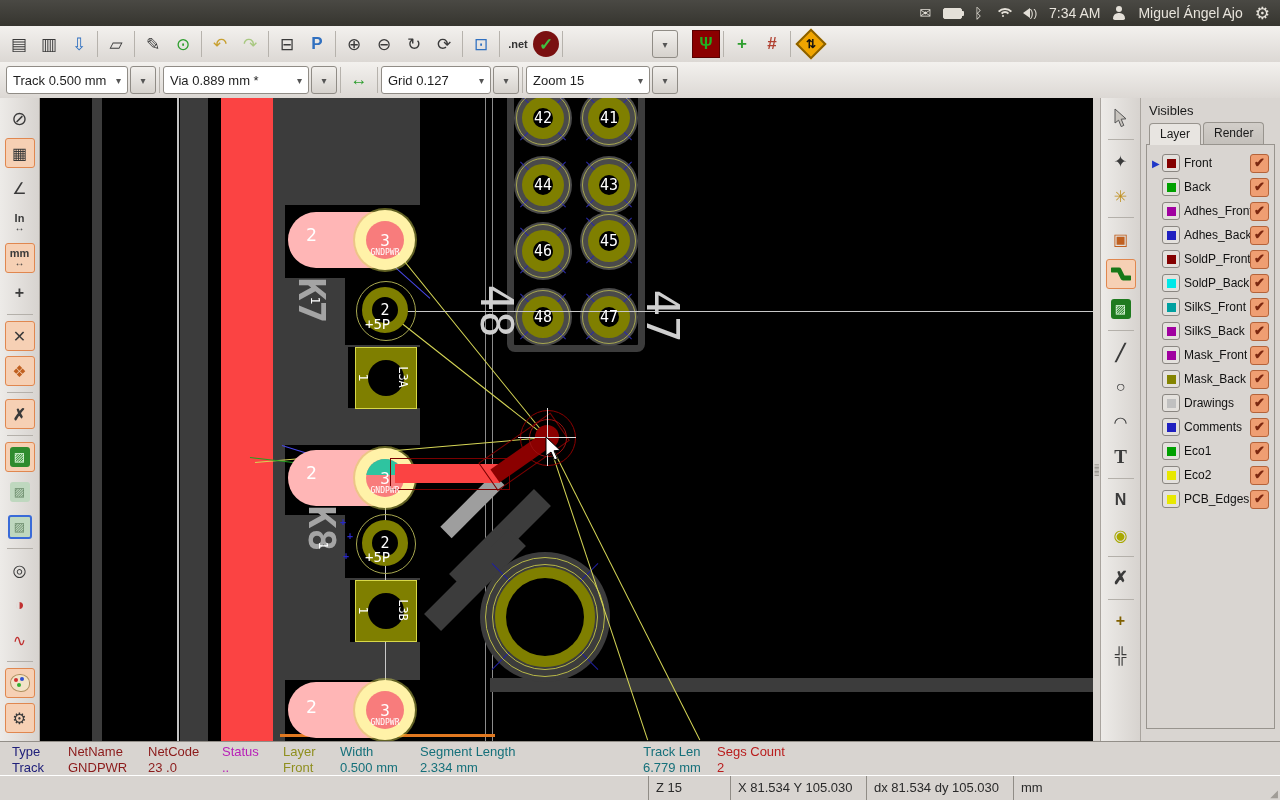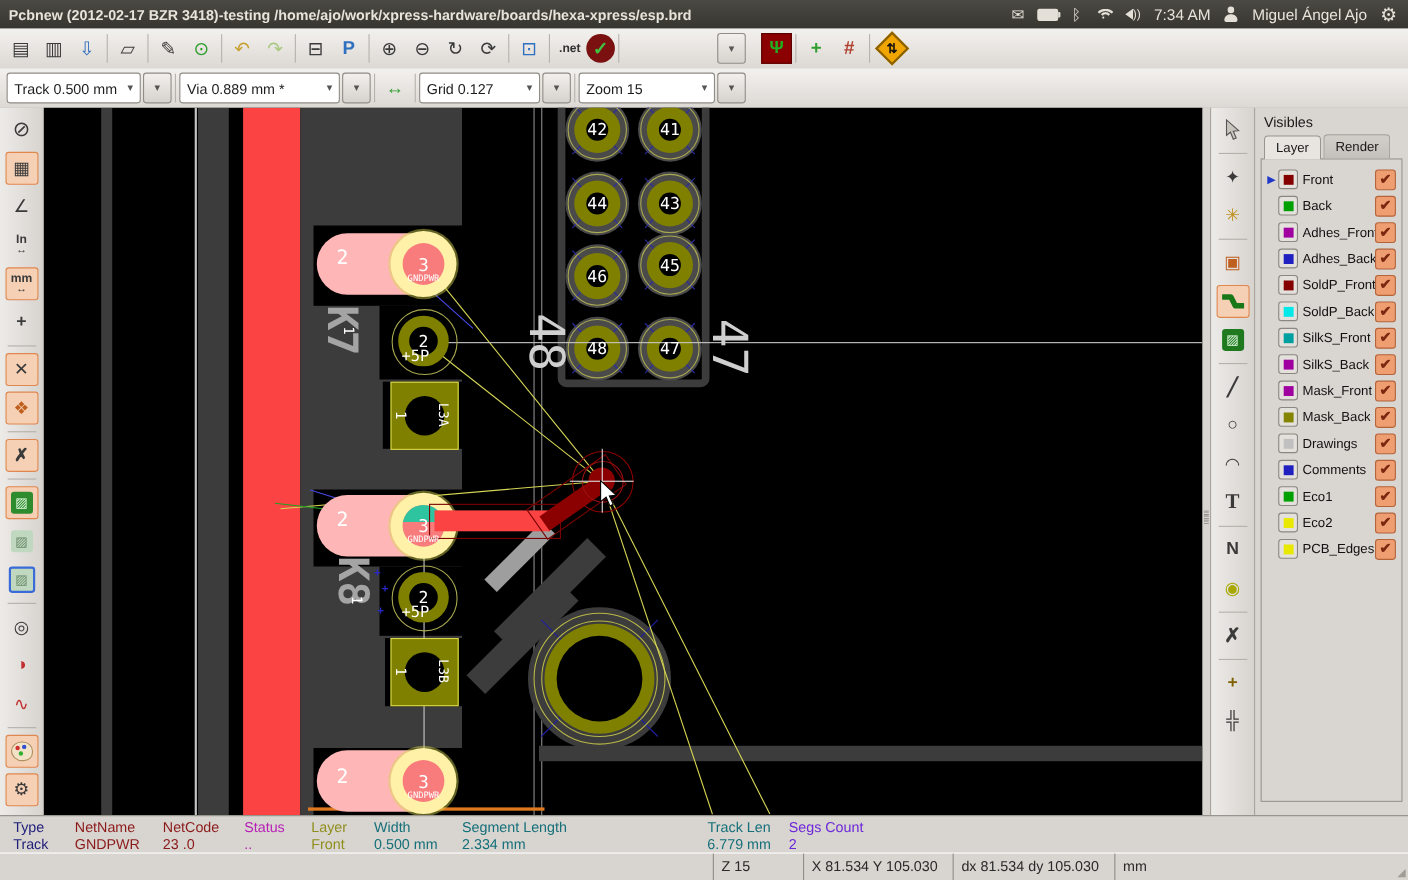--- a/index.html
+++ b/index.html
@@ -118,21 +118,20 @@
   #status2{position:absolute;left:0;top:775px;width:1280px;height:25px;background:#D8D4D0;border-top:1px solid #FFF;box-sizing:border-box;font-size:13px;color:#2A2A2A}
   .cell{position:absolute;top:0;height:24px;line-height:24px;padding-left:7px;border-left:1px solid #908C86;box-sizing:border-box;white-space:nowrap}
   .gripc{position:absolute;right:2px;bottom:1px;color:#A09C96;font-size:10px}
 </style>
 </head>
 <body>
 
 <div id="app">
 
   <div id="titlebar">
-    <span class="ttl">Pcbnew (2012-02-17 BZR 3418)-testing /home/ajo/work/xpress-hardware/boards/hexa-xpress/esp.brd</span>
     <span class="trright">
       <span class="sysico">✉</span>
       <span class="battery"></span>
       <span class="sysico">ᛒ</span>
       <span class="wifi">
           <span class="w1"></span>
           <span class="w2"></span>
           <span class="w3"></span>
         </span>
       <span class="vol">
@@ -711,21 +710,21 @@
 
   <div id="status1">
     <span class="sfield" style="left: 12px; color: rgb(32, 32, 122);"><span class="lab">Type</span><span class="val">Track</span></span>
     <span class="sfield" style="left: 68px; color: rgb(139, 26, 26);"><span class="lab">NetName</span><span class="val">GNDPWR</span></span>
     <span class="sfield" style="left: 148px; color: rgb(139, 26, 26);"><span class="lab">NetCode</span><span class="val">23 .0</span></span>
     <span class="sfield" style="left: 222px; color: rgb(184, 31, 184);"><span class="lab">Status</span><span class="val">..</span></span>
     <span class="sfield" style="left: 283px; color: rgb(143, 143, 31);"><span class="lab">Layer</span><span class="val">Front</span></span>
     <span class="sfield" style="left: 340px; color: rgb(21, 112, 122);"><span class="lab">Width</span><span class="val">0.500 mm</span></span>
     <span class="sfield" style="left: 420px; color: rgb(21, 112, 122);"><span class="lab">Segment Length</span><span class="val">2.334 mm</span></span>
     <span class="sfield" style="left: 643px; color: rgb(21, 112, 122); text-align: center;"><span class="lab">Track Len</span><span class="val">6.779 mm</span></span>
-    <span class="sfield" style="left: 717px; color: #6d28d9;"><span class="lab">Segs Count</span><span class="val">2</span></span>
+    <span class="sfield" style="left: 717px; color: #b91c1c;"><span class="lab">Segs Count</span><span class="val">2</span></span>
   </div>
 
   <div id="status2">
     <span class="cell" style="left:648px;width:82px">Z 15</span>
     <span class="cell" style="left:730px;width:136px">X 81.534 Y 105.030</span>
     <span class="cell" style="left:866px;width:147px">dx 81.534  dy 105.030</span>
     <span class="cell" style="left:1013px;width:63px">mm</span>
     <span class="gripc">◢</span>
   </div>
 

